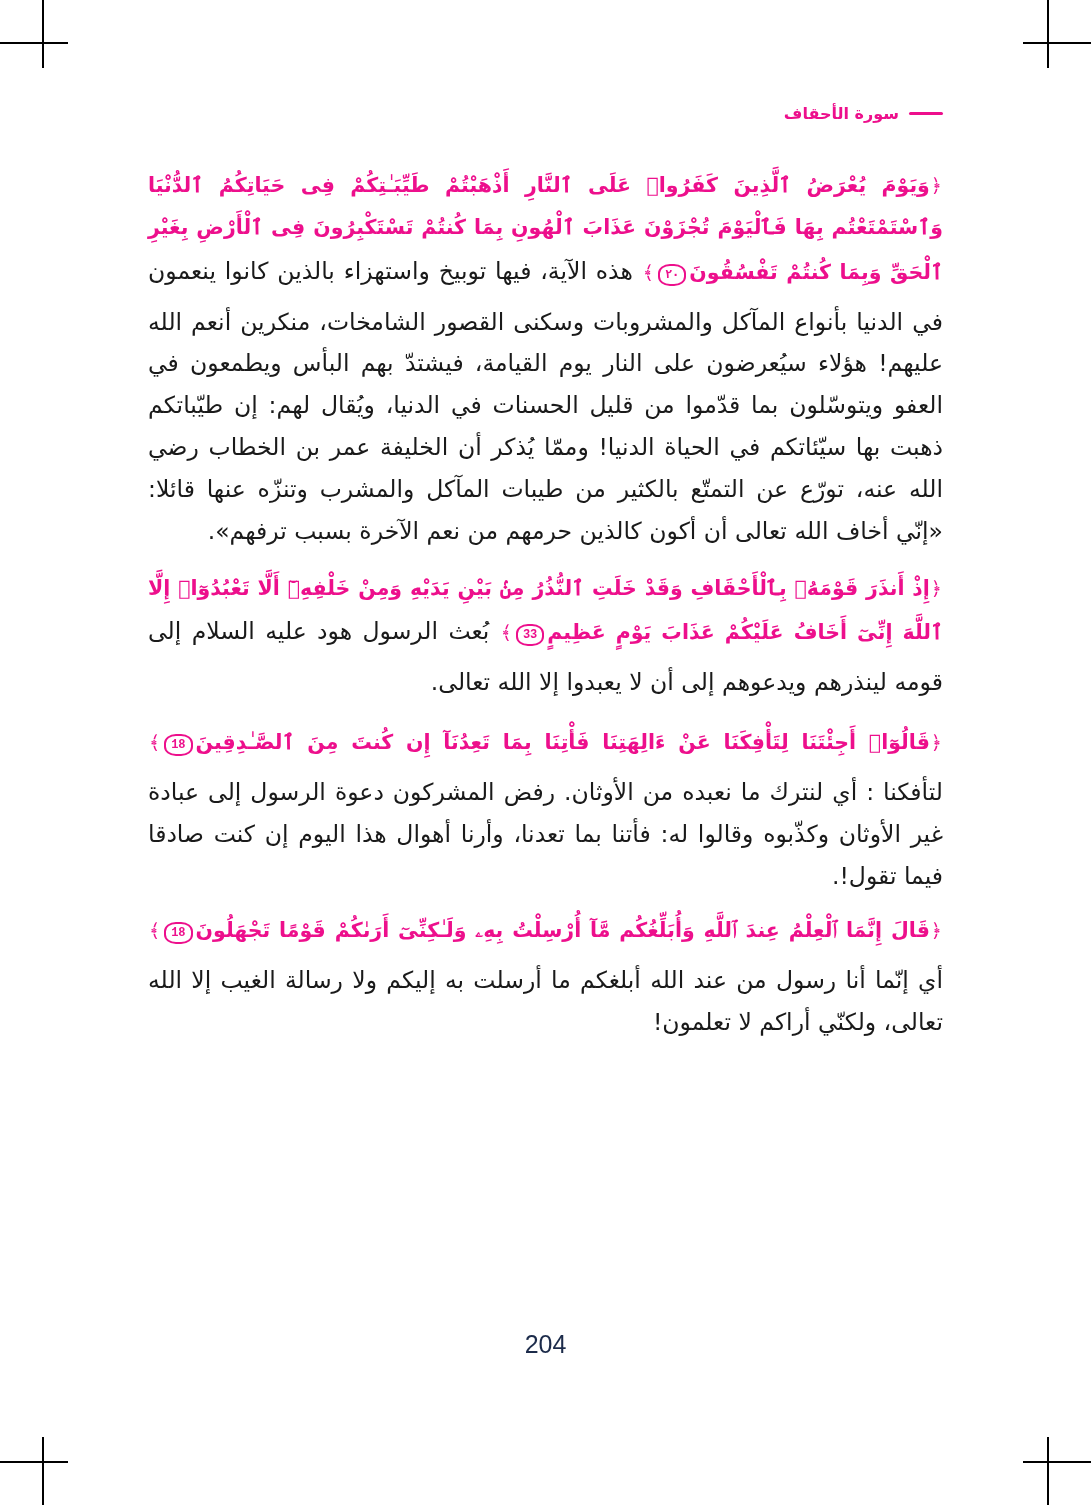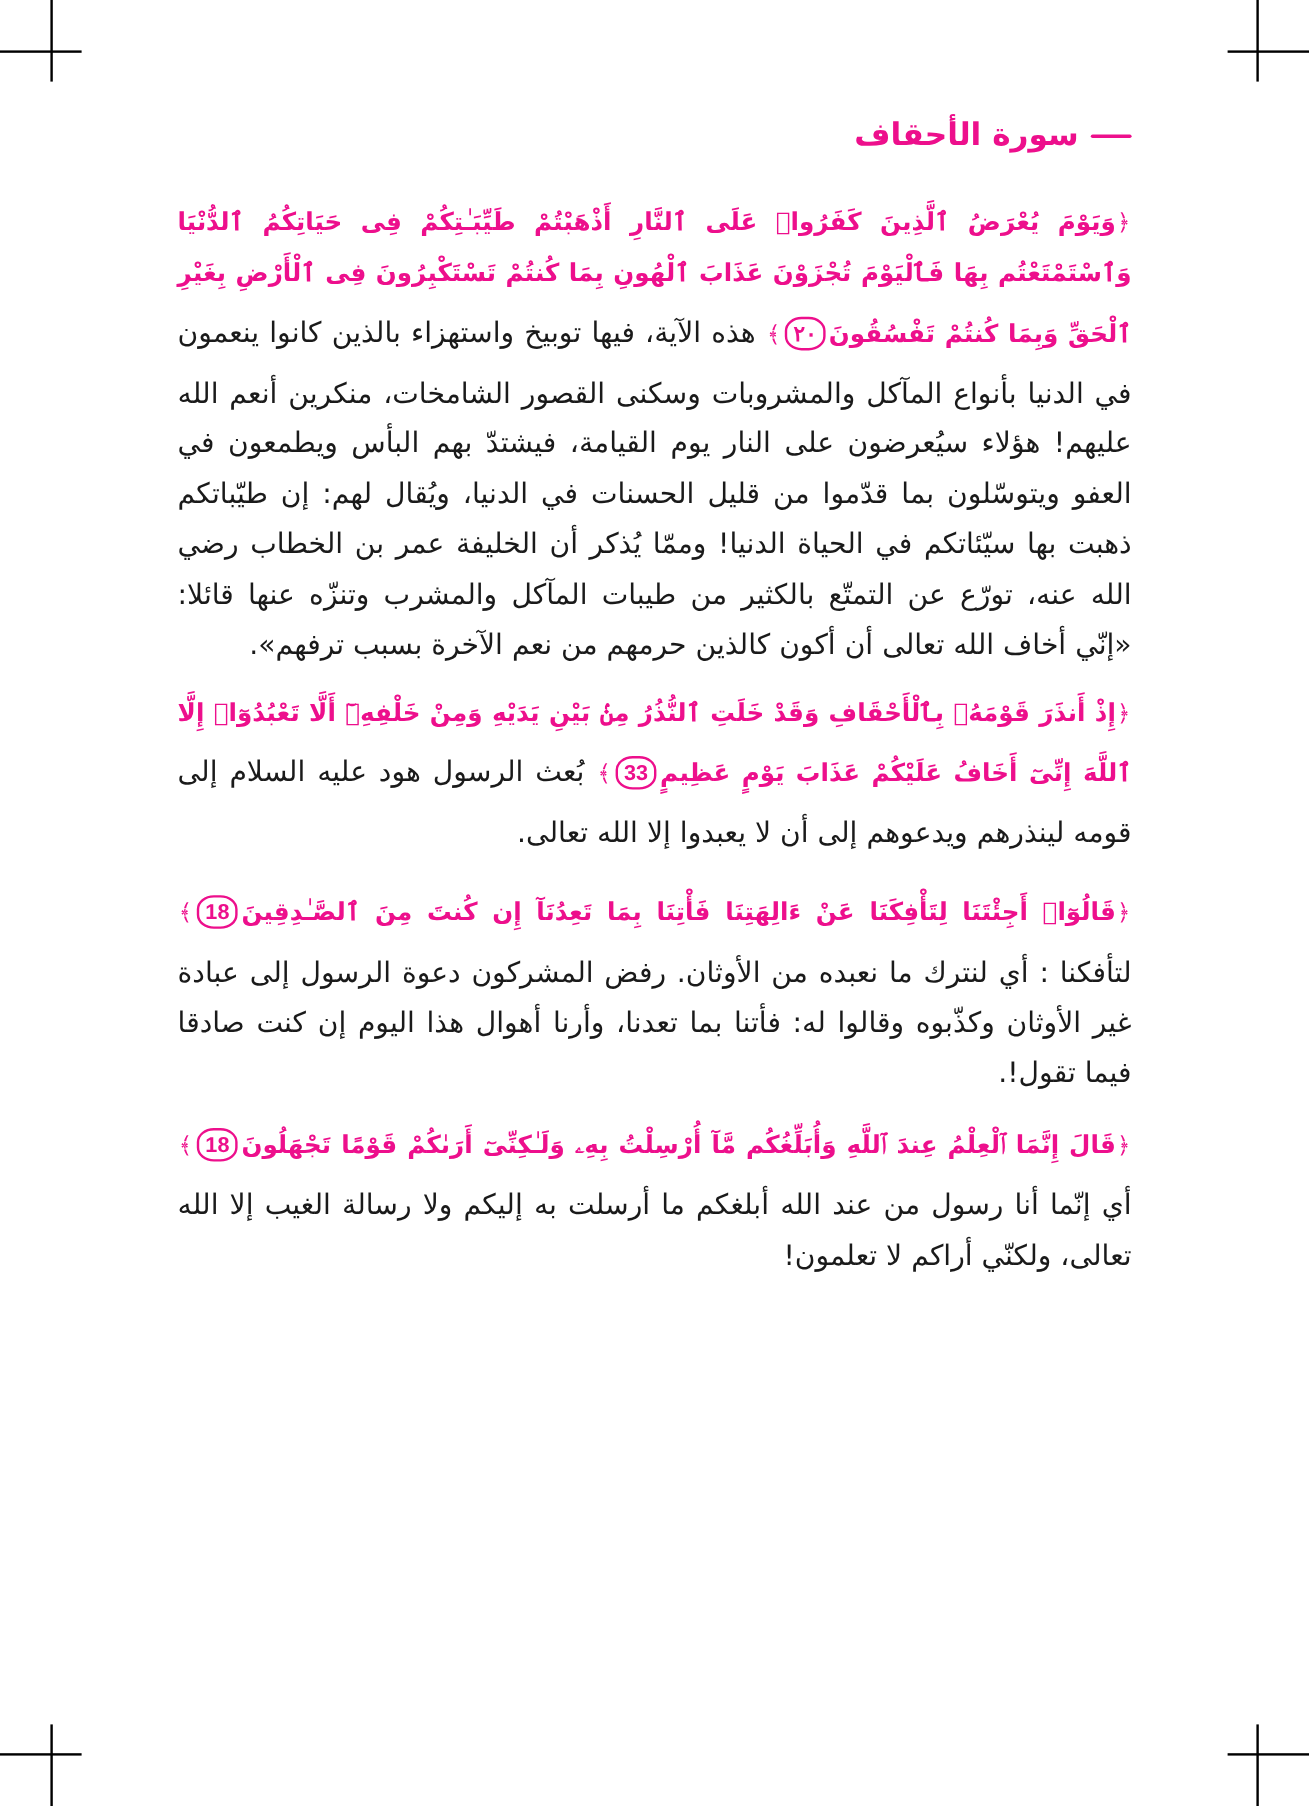--- a/index.html
+++ b/index.html
@@ -50,21 +50,21 @@
     display: flex;
     flex-direction: row;
     align-items: center;
     justify-content: flex-start;
     gap: 10px;
     height: 34px;
     margin-bottom: 34px;
   }
   .running-head .head-text {
     color: #ED0F8C;
-    font-size: 26px;
+    font-size: 16px;
     font-weight: bold;
     letter-spacing: 0.3px;
     white-space: nowrap;
     font-family: "DejaVu Sans", "Liberation Sans", sans-serif;
   }
   .running-head .head-rule {
     width: 34px;
     height: 3px;
     background: #ED0F8C;
     border-radius: 2px;
@@ -96,27 +96,27 @@
     color: #ED0F8C;
     font-size: 19px;
     font-weight: normal;
     padding: 0 1px;
   }
   .ayah-num {
     display: inline-block;
     color: #ED0F8C;
     border: 2px solid #ED0F8C;
     border-radius: 42%;
-    font-size: 18px;
+    font-size: 12px;
     font-weight: bold;
     line-height: 1;
     padding: 3px 5px;
     margin: 16px 3px;
     vertical-align: 1px;
-    font-family: Liberation Sans, sans-serif;
+    font-family: Liberation Mono, monospace;
   }
 
   .gap-sm { height: 6px; }
 
   
   .folio {
     position: absolute;
     left: 0; right: 0;
     top: 1330px;
     text-align: center;
@@ -174,14 +174,15 @@
 
     <div class="gap-sm"></div>
 
     <p class="para flow">
       <span class="brk">﴿</span><span class="quran">قَالَ إِنَّمَا ٱلْعِلْمُ عِندَ ٱللَّهِ وَأُبَلِّغُكُم مَّآ أُرْسِلْتُ بِهِۦ وَلَـٰكِنِّىٓ أَرَىٰكُمْ قَوْمًا تَجْهَلُونَ</span><span class="ayah-num">18</span><span class="brk">﴾</span>
       <span>أي إنّما أنا رسول من عند الله أبلغكم ما أرسلت به إليكم ولا رسالة الغيب إلا الله تعالى، ولكنّي أراكم لا تعلمون!</span>
     </p>
 
   </div>
 
+  <div class="folio">204</div>
 
 </div>
 
 </body></html>

